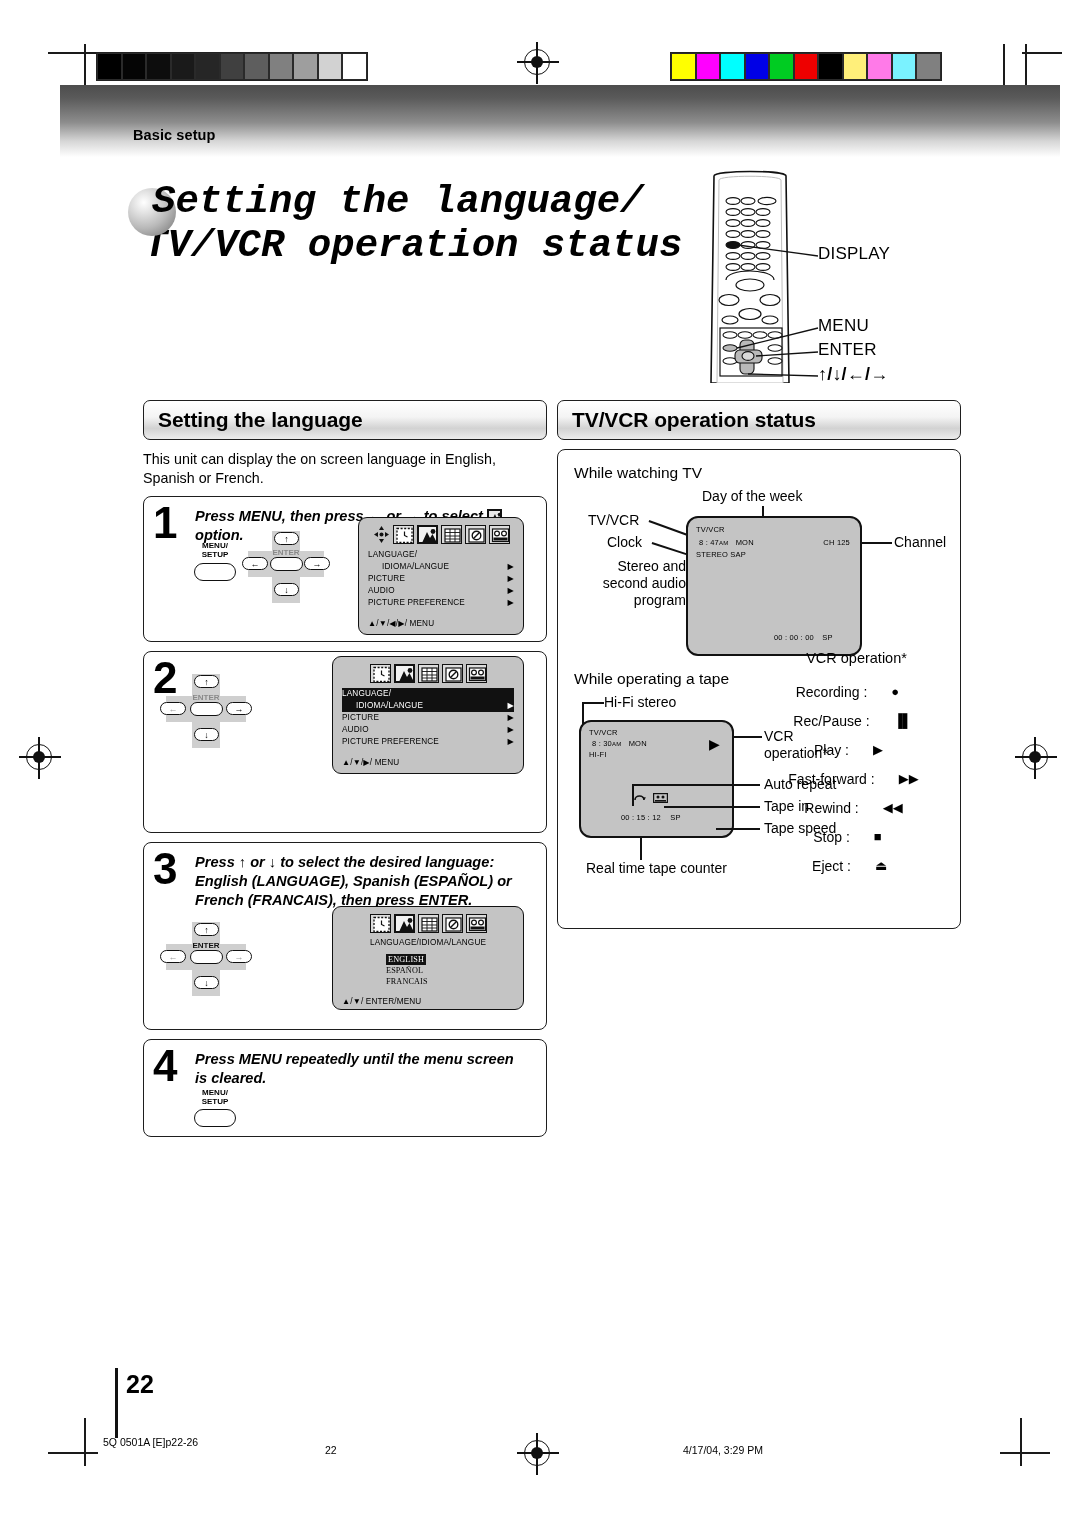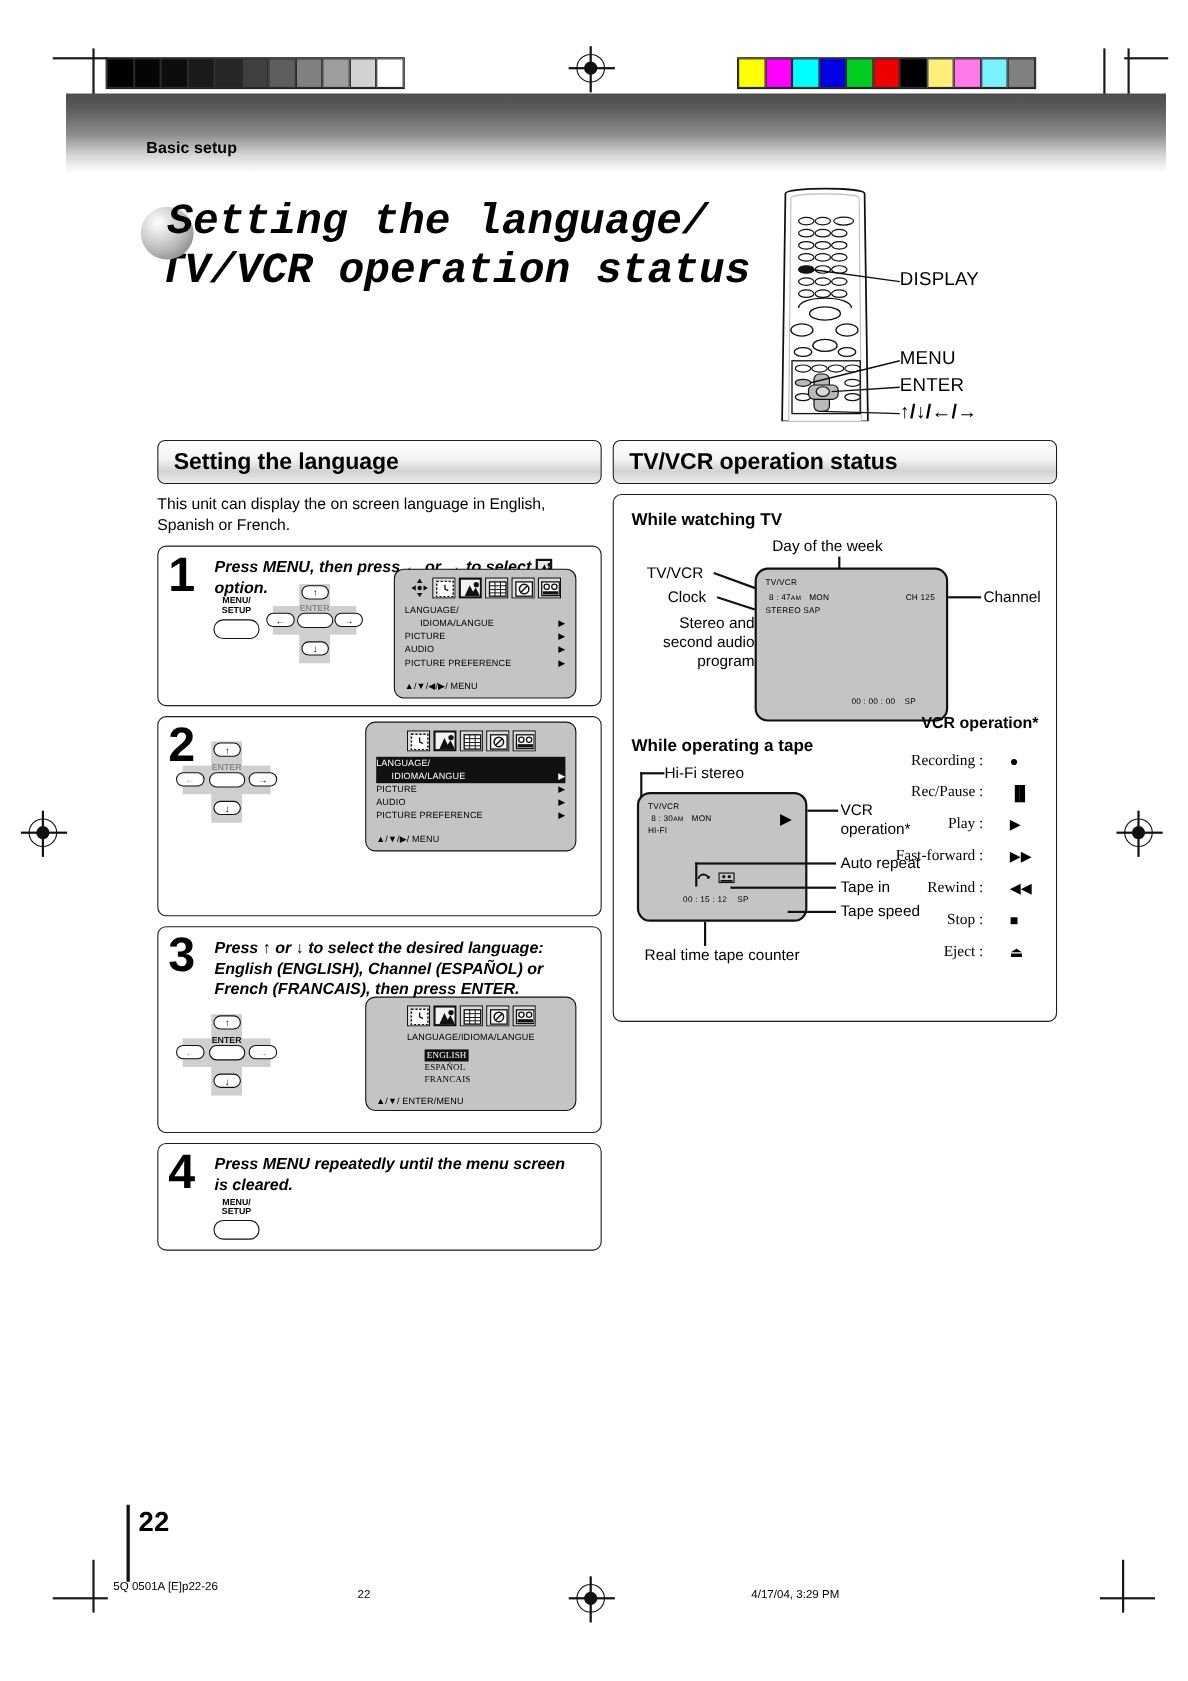--- a/index.html
+++ b/index.html
@@ -105,35 +105,35 @@
   
   .pad { position: relative; }
   .pad .cross { position: absolute; background: #cfcfcf; }
   .key {
     position: absolute; border: 1.6px solid #111; border-radius: 10px; background: #fff;
     display: flex; align-items: center; justify-content: center; font-size: 9px;
   }
   .keylabel { position: absolute; font-size: 8px; font-weight: bold; text-align: center; line-height: 9px; }
 
   
-  .sub-head { font-size: 15.5px; font-weight: bold; }
+  .sub-head { font-size: 15.5px; font-weight: normal; }
   .tv-screen {
     border: 2px solid #111; border-radius: 12px; background: #c4c4c4;
     position: relative;
   }
   .tv-t { position: absolute; font-size: 9px; letter-spacing: .2px; white-space: nowrap; }
   .tv-t.sm { font-size: 7.5px; }
   .lbl { position: absolute; font-size: 14px; line-height: 17px; white-space: nowrap; }
   .lead { position: absolute; background: #111; }
 
   .vcr-list { position: absolute; right: 0; top: 0; width: 175px; }
-  .vcr-list .ttl { font-size: 14.5px; font-weight: bold; text-align: right; margin-bottom: 11px; }
+  .vcr-list .ttl { font-size: 14.5px; font-weight: normal; text-align: center; margin-bottom: 11px; }
   .vcr-row {
-    display: flex; justify-content: flex-end; align-items: center; gap: 24px;
-    font-size: 14px; height: 29px; font-family: Liberation Serif, serif;
+    display: flex; justify-content: center; align-items: center; gap: 24px;
+    font-size: 14px; height: 29px;
   }
   .vcr-row .gl { width: 26px; text-align: left; font-size: 13px; }
 
   
   .pagenum-rule { position: absolute; left: 115px; top: 1368px; width: 2.5px; height: 70px; background: #111; }
   .pagenum { position: absolute; left: 126px; top: 1370px; font-size: 25px; font-weight: bold; }
   .foot { position: absolute; font-size: 10.5px; }
 </style>
 </head>
 <body>
@@ -453,21 +453,21 @@
             </div>
           <div class="osd-foot">▲/▼/▶/ MENU</div>
         </div>
       </div>
     </div>
 
     <div class="step-box" style="height:188px;">
       <div class="step-num">3</div>
       <div class="step-txt">
         <span>Press ↑ or ↓ to select the desired language:</span><br>
-        <span>English (ENGLISH), Channel (ESPAÑOL) or</span><br>
+        <span>English (LANGUAGE), Spanish (ESPAÑOL) or</span><br>
         <span>French (FRANCAIS), then press ENTER.</span>
       </div>
       <div class="step-body" style="height:102px;">
         <div class="pad">
           <div class="cross" style="left:48px;top:12px;width:28px;height:74px;"></div>
           <div class="cross" style="left:22px;top:34px;width:80px;height:26px;"></div>
           <div class="key" style="left:50px;top:13px;width:25px;height:13px;">↑</div>
           <div class="keylabel" style="left:42px;top:31px;width:40px;color:#111;">ENTER</div>
           <div class="key" style="left:46px;top:40px;width:33px;height:14px;"></div>
           <div class="key" style="left:16px;top:40px;width:26px;height:13px;color:#9a9a9a;">←</div>

